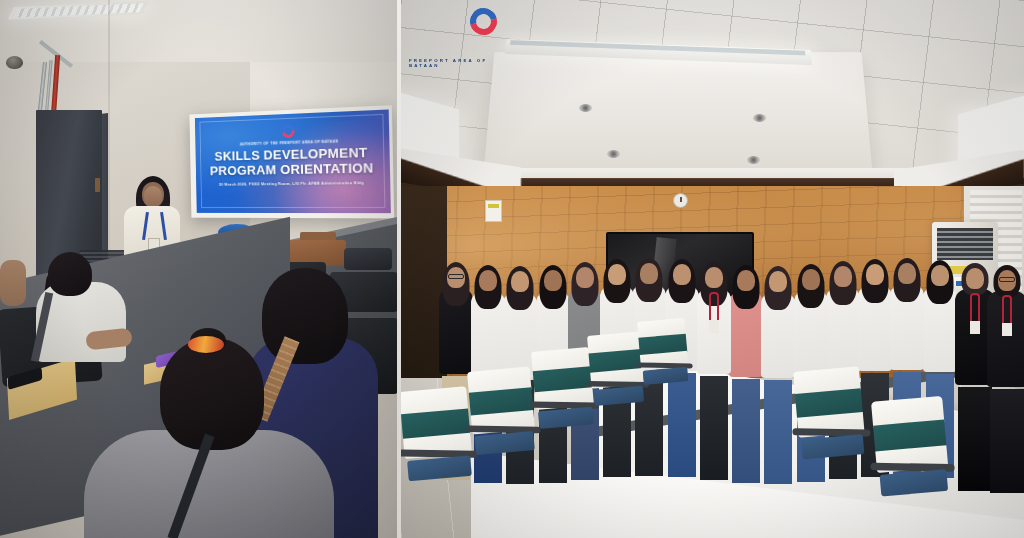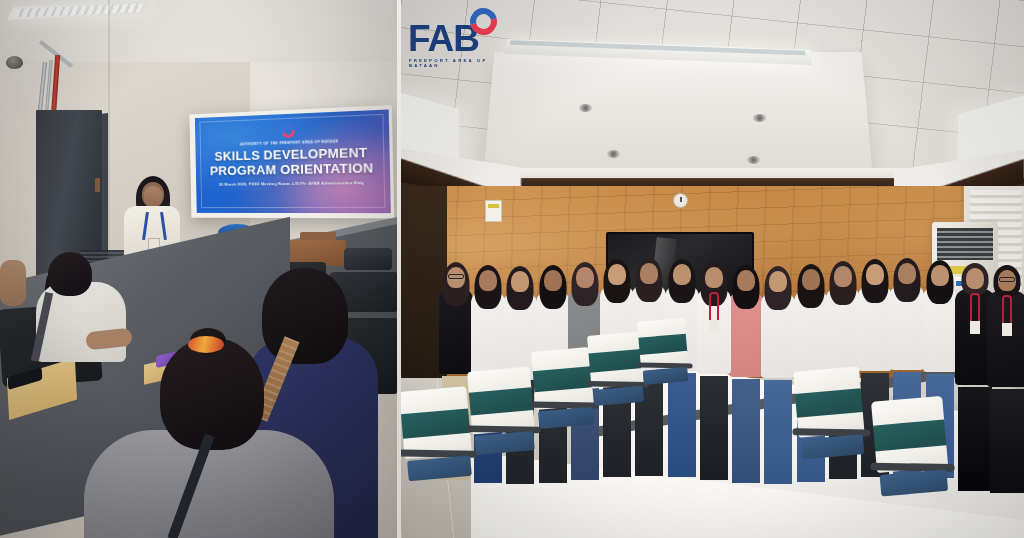--- a/index.html
+++ b/index.html
@@ -897,20 +897,19 @@
           <div class="back-bot"></div>
           <div class="arm"></div>
           <div class="seat"></div>
         </div>
       </div>
 
     <div class="r-vignette"></div>
   </div>
 
   <div class="fab-logo">
-    <div class="fab-word">FAB</div>
     <div class="fab-swoosh">
       <div class="arc"></div>
     </div>
     <div class="fab-tag">FREEPORT AREA OF BATAAN</div>
   </div>
 
 </div>
 
 </body></html>

